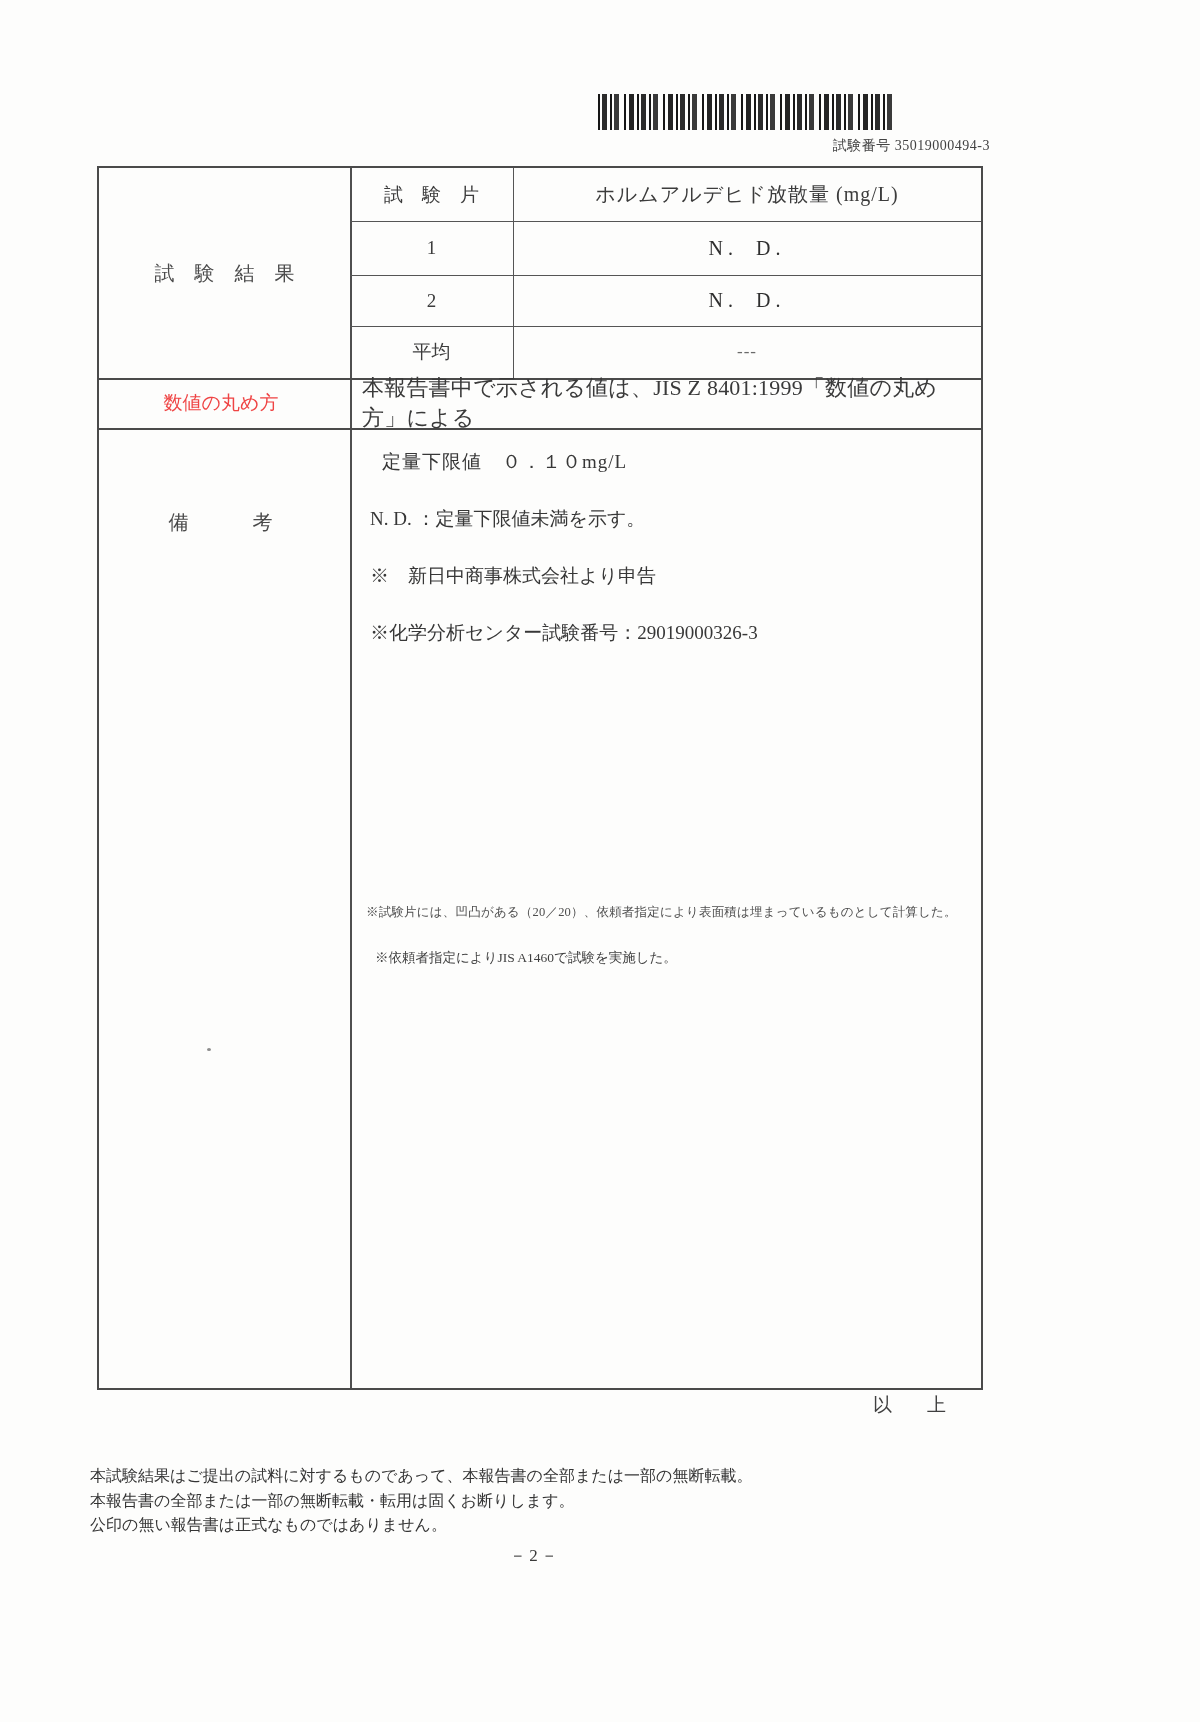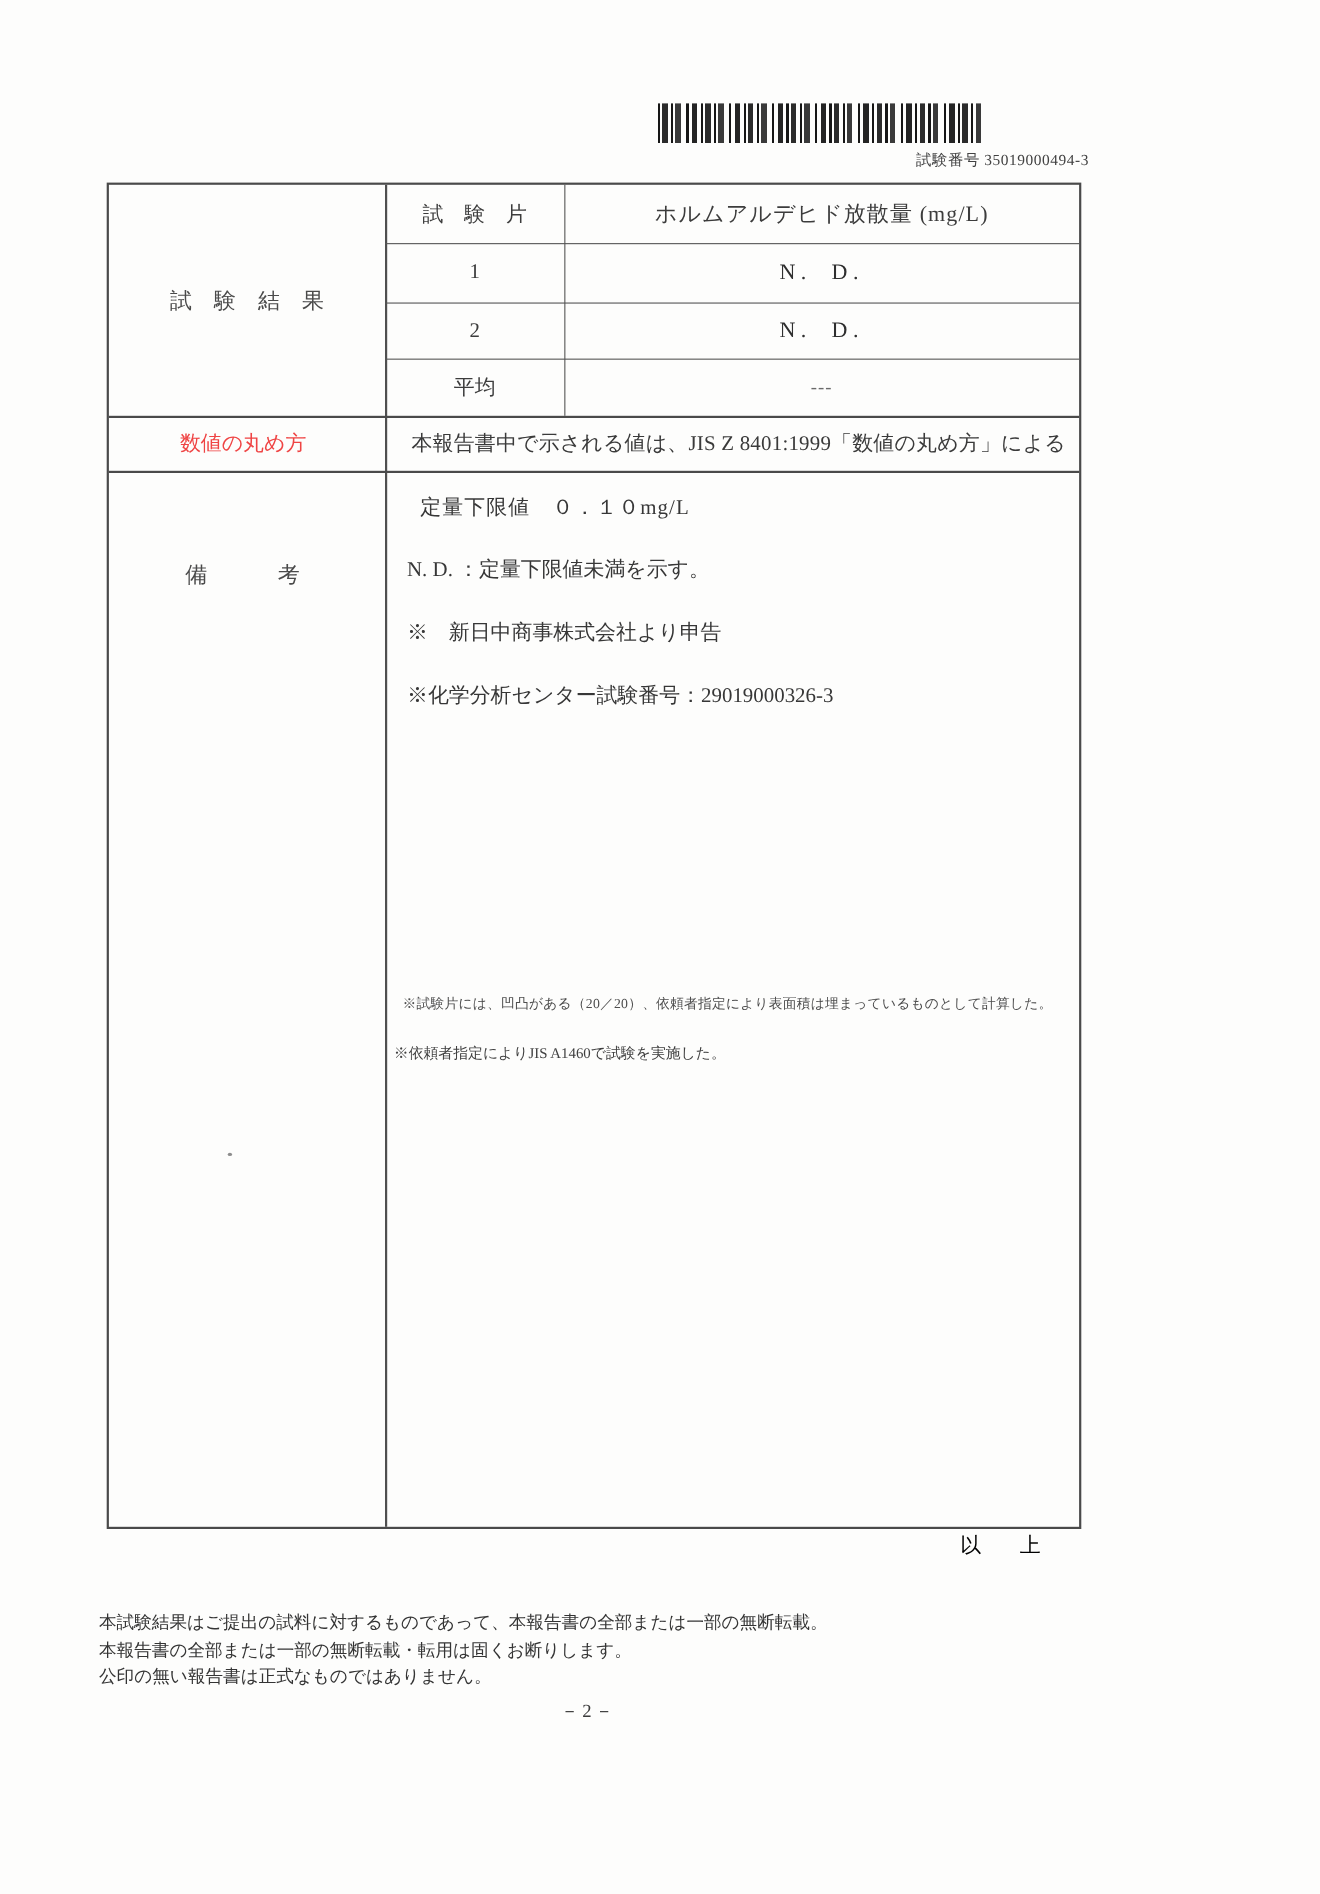--- a/index.html
+++ b/index.html
@@ -43,32 +43,32 @@
   .cell-piece-h{left:251px;top:0;width:163px;height:53px;font-size:19px;}
   .cell-value-h{left:414px;top:0;right:0;height:53px;font-size:20px;letter-spacing:1px;}
   .cell-p1{left:251px;top:53px;width:163px;height:54px;font-size:19px;}
   .cell-v1{left:414px;top:53px;right:0;height:54px;}
   .cell-p2{left:251px;top:107px;width:163px;height:51px;font-size:19px;}
   .cell-v2{left:414px;top:107px;right:0;height:51px;}
   .cell-p3{left:251px;top:158px;width:163px;height:52px;font-size:19px;}
   .cell-v3{left:414px;top:158px;right:0;height:52px;font-size:17px;color:#6a6a6a;letter-spacing:1px;}
   .nd{font-size:20px;letter-spacing:5px;word-spacing:8px;color:#2f2f2f;}
   .cell-round-l{left:4px;top:210px;width:236px;height:50px;font-size:19px;color:#ef4444;}
-  .cell-round-c{left:251px;top:210px;right:0;height:50px;justify-content:flex-start;padding-left:12px;font-size:19px;letter-spacing:0.2px;color:#3a3a3a;}
+  .cell-round-c{left:251px;top:210px;right:0;height:50px;justify-content:flex-start;padding-left:12px;font-size:22px;letter-spacing:0.2px;color:#3a3a3a;}
   .cell-remarks-l{left:0;top:260px;width:251px;height:120px;align-items:flex-start;padding-top:68px;font-size:20px;letter-spacing:8px;color:#4a4a4a;}
   .cell-remarks-c{
     left:251px;top:260px;right:0;bottom:0;display:block;position:absolute;
     padding:20px 0 0 20px;
   }
   .remark-line{font-size:19px;line-height:27px;margin-bottom:30px;color:#373737;}
   .remark-line.l1{letter-spacing:1px;margin-left:12px;}
   .small-notes{position:absolute;left:8px;top:476px;right:4px;}
   .small-1{font-size:12.5px;color:#4d4d4d;margin:0 0 28px 8px;letter-spacing:0.2px;}
-  .small-2{font-size:13.5px;color:#3f3f3f;margin:0;}
-  .closing{position:absolute;right:246px;top:1392px;font-size:19px;letter-spacing:8px;color:#000000;}
+  .small-2{font-size:13.5px;color:#3f3f3f;margin:17px;}
+  .closing{position:absolute;right:246px;top:1392px;font-size:19px;letter-spacing:8px;color:#404040;}
   .footer{position:absolute;left:90px;top:1464px;font-size:16px;line-height:24.5px;color:#343434;}
   .page-number{position:absolute;left:445px;top:1544px;width:180px;text-align:center;font-size:17px;letter-spacing:3px;color:#3a3a3a;}
   .scan-speck{position:absolute;left:207px;top:1048px;width:4px;height:3px;background:#8d8d8d;border-radius:50%;}
 </style>
 </head>
 <body>
 
 <div class="page">
 
   <div class="barcode"></div>

